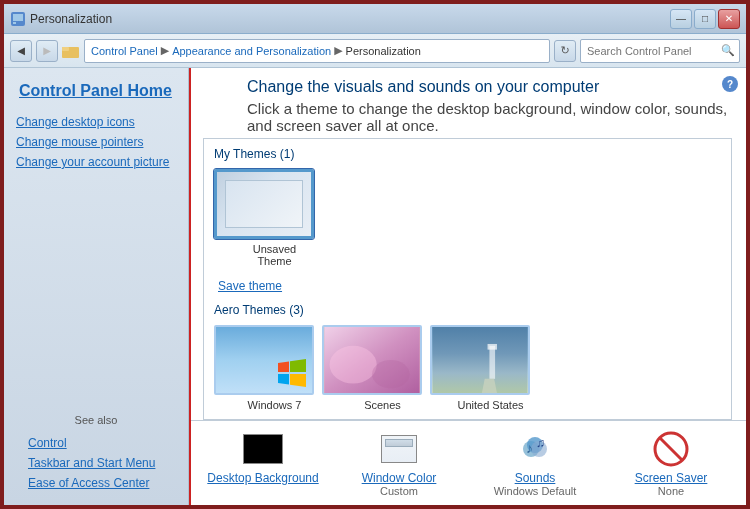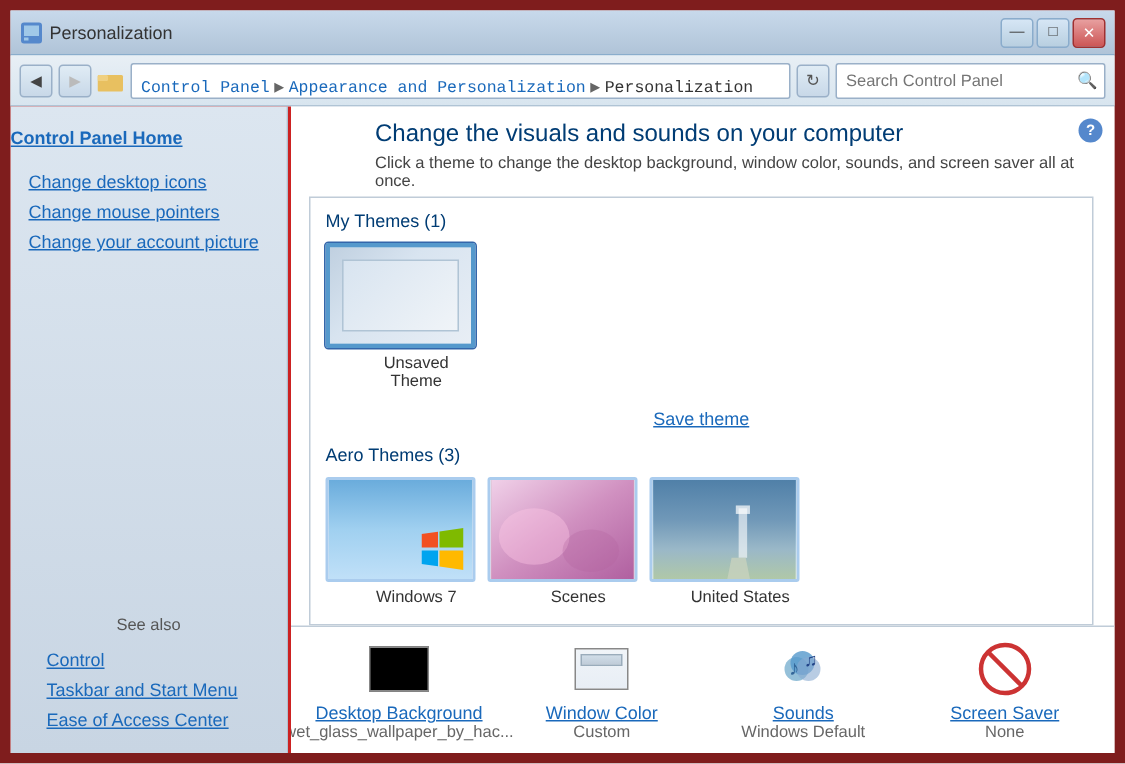--- a/index.html
+++ b/index.html
@@ -9,22 +9,22 @@
       font-family: 'Segoe UI', Tahoma, Geneva, Verdana, sans-serif;
       font-size: 12px;
       background: #c8d4e0;
       overflow: hidden;
     }
 
     
     .window {
       width: 750px;
       height: 509px;
-      background: #ffffff;
-      border: 7px solid #7f1d1d;
+      background: #000000;
+      border: 4px solid #7f1d1d;
       display: flex;
       flex-direction: column;
     }
 
     .title-bar {
       height: 30px;
       background: linear-gradient(to bottom, #c8d9eb 0%, #b0c4d8 100%);
       display: flex;
       align-items: center;
       justify-content: space-between;
@@ -93,25 +93,24 @@
       color: #444;
     }
 
     .breadcrumb-bar {
       flex: 1;
       height: 24px;
       background: white;
       border: 1px solid #9ab0c8;
       border-radius: 2px;
       display: flex;
-      align-items: flex-end;
+      align-items: center;
       padding: 0 6px;
       font-size: 11px;
       color: #444;
-      font-family: Liberation Mono, monospace;
     }
 
     .breadcrumb-sep {
       color: #666;
       margin: 0 3px;
     }
 
     .breadcrumb-link {
       color: #1a69bb;
       cursor: pointer;
@@ -129,21 +128,21 @@
       background: linear-gradient(to bottom, #e0ecf5 0%, #c8d8e8 100%);
       display: flex;
       align-items: center;
       justify-content: center;
       cursor: pointer;
       font-size: 11px;
       color: #555;
     }
 
     .search-box {
-      width: 180px;
+      width: 160px;
       height: 24px;
       border: 1px solid #9ab0c8;
       border-radius: 2px;
       padding: 0 24px 0 6px;
       font-size: 11px;
       background: white;
       color: #aaa;
     }
 
     .search-container {
@@ -187,26 +186,26 @@
     .sidebar-link {
       display: block;
       padding: 3px 12px;
       color: #1a69bb;
       cursor: pointer;
       font-size: 12px;
       text-decoration: underline;
     }
 
     .sidebar-main-link {
-      padding: 4px 0;
+      padding: 4px 15px;
       font-weight: bold;
       color: #1a69bb;
       cursor: pointer;
       text-decoration: underline;
-      font-size: 12px;
+      font-size: 16px;
     }
 
     .sidebar-section {
       margin-top: 8px;
     }
 
     .sidebar-also {
       margin-top: auto;
       padding: 10px 12px 5px;
       color: #555;
@@ -234,21 +233,21 @@
     }
 
     .content-title {
       font-size: 16px;
       font-weight: normal;
       color: #003c74;
       margin-bottom: 4px;
     }
 
     .content-subtitle {
-      font-size: 11px;
+      font-size: 15px;
       color: #444;
     }
 
     .help-icon {
       position: absolute;
       top: 8px;
       right: 8px;
       width: 16px;
       height: 16px;
       border-radius: 50%;
@@ -353,21 +352,21 @@
     
     .us-thumb {
       background: linear-gradient(to bottom, #6090b8 0%, #80aac8 40%, #a8c8d8 70%, #c8d8c0 100%);
       width: 100%;
       height: 100%;
     }
 
     
     .theme-actions {
       display: flex;
-      justify-content: center;
+      justify-content: flex-start;
       padding: 4px 14px 2px;
       gap: 12px;
     }
 
     .theme-action-link {
       color: #1a69bb;
       text-decoration: underline;
       cursor: pointer;
       font-size: 12px;
     }
@@ -623,21 +622,20 @@
         </div>
       </div>
 
       <div class="bottom-bar">
 
         <div class="bottom-item">
           <div class="bottom-icon">
             <div class="desktop-bg-icon"></div>
           </div>
           <div class="bottom-label">Desktop Background</div>
-          <div class="bottom-sublabel">wet_glass_wallpaper_by_hac...</div>
         </div>
 
         <div class="bottom-item">
           <div class="bottom-icon">
             <div class="window-color-icon">
               <div style="position:absolute;top:3px;left:3px;right:3px;height:8px;background:linear-gradient(to bottom,#d0dde8,#c0ccd8);border:1px solid #9aacbb;"></div>
             </div>
           </div>
           <div class="bottom-label">Window Color</div>
           <div class="bottom-sublabel">Custom</div>

